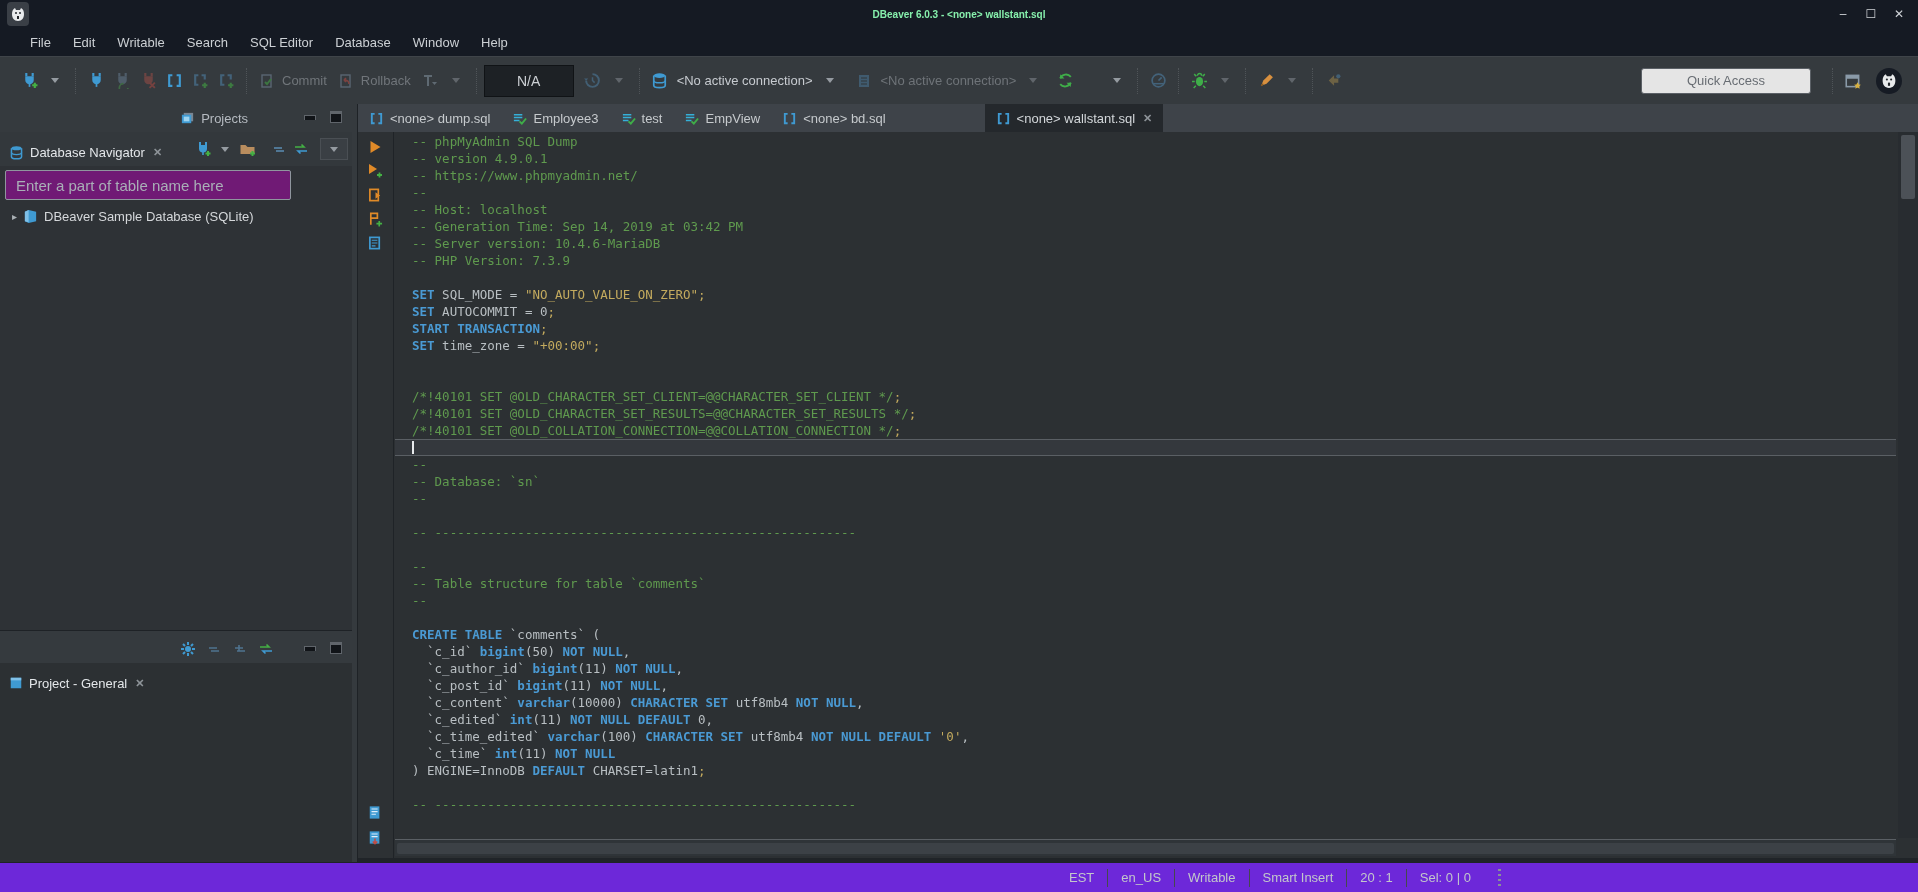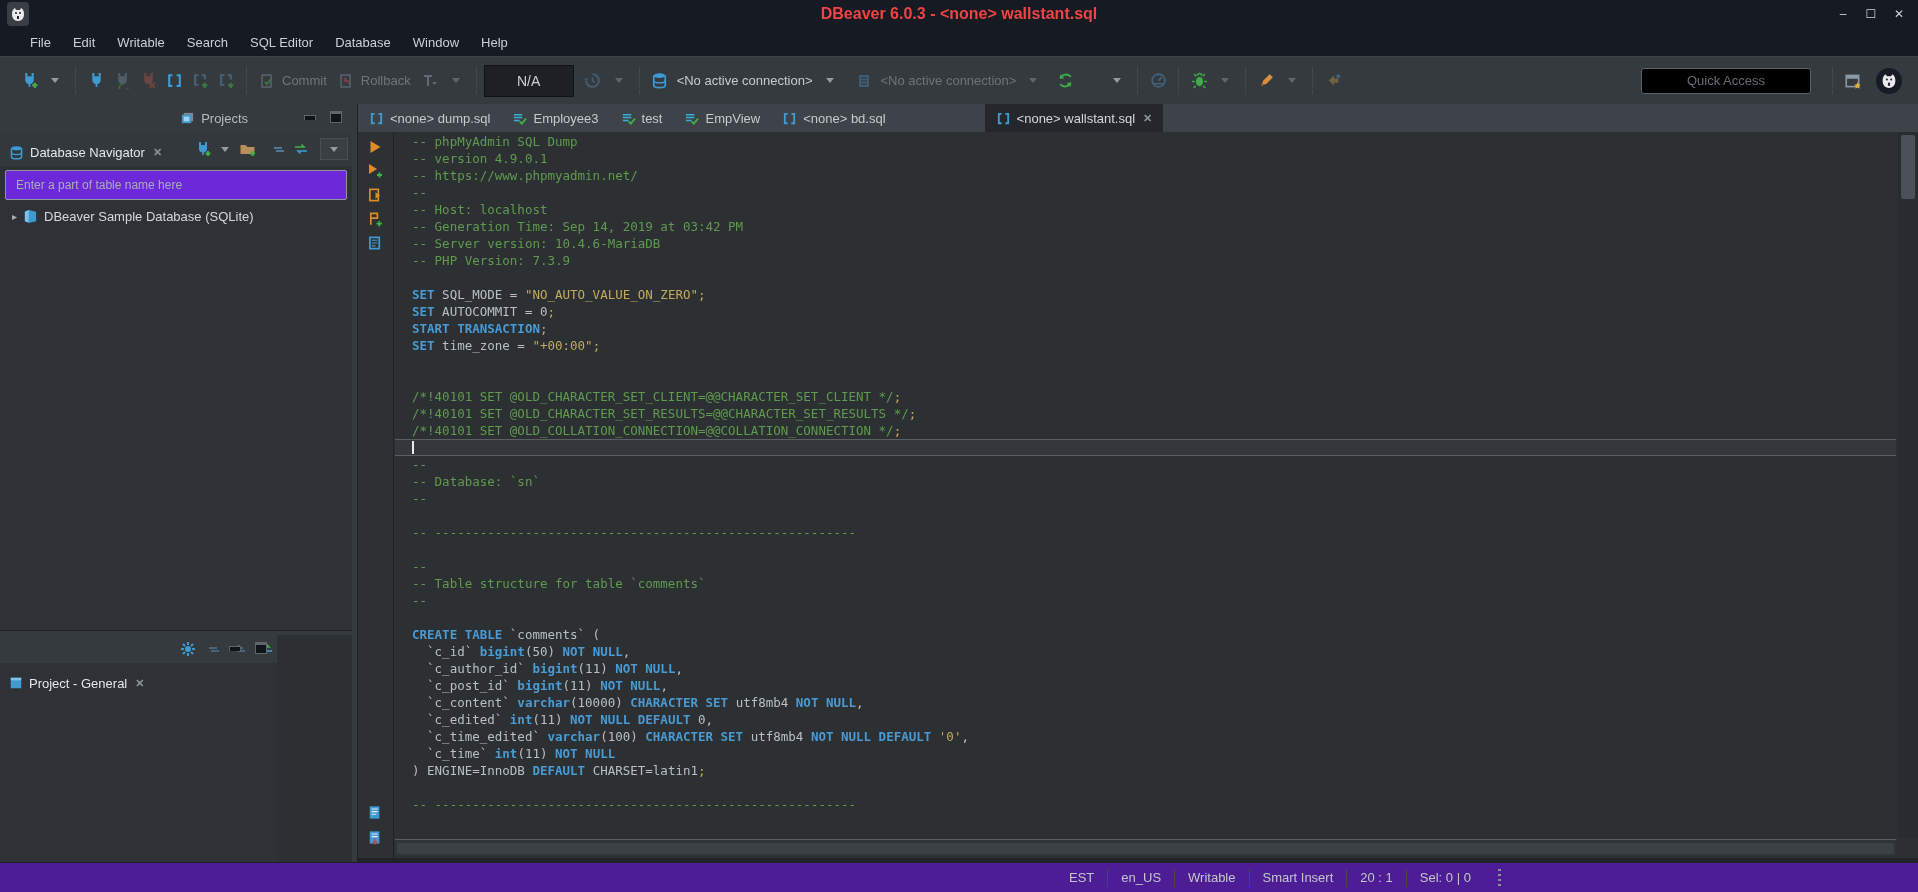--- a/index.html
+++ b/index.html
@@ -5,22 +5,22 @@
   * { margin:0; padding:0; box-sizing:border-box; }
   html,body { width:1918px; height:892px; overflow:hidden; background:#202428;
               font-family:"Liberation Sans", sans-serif; }
   body { position:relative; color:#ccd1d5; }
 
   
   .titlebar { position:absolute; left:0; top:0; width:1918px; height:28px; background:#151a23;
               display:flex; align-items:center; }
   .app-icon { width:22px; height:24px; margin-left:7px; border-radius:4px; background:#3a3f46;
               display:flex; align-items:center; justify-content:center; }
-  .title { position:absolute; left:0; right:0; text-align:center; font-size:16px; font-weight:bold;
-           color:#ef4444; pointer-events:none; }
+  .title { position:absolute; left:0; right:0; text-align:center; font-size:10px; font-weight:bold;
+           color:#86efac; pointer-events:none; }
   .win-controls { margin-left:auto; display:flex; gap:6px; padding-right:8px; }
   .win-btn { width:22px; height:20px; display:flex; align-items:center; justify-content:center;
              color:#cfd3d7; font-size:12px; }
 
   
   .menubar { position:absolute; left:0; top:28px; width:1918px; height:28px; background:#151a23;
              display:flex; align-items:center; padding-left:19px; }
   .menubar .mitem { padding:4px 11px; font-size:13px; color:#ccd0d4; }
 
   
@@ -32,21 +32,21 @@
   .tlabel { font-size:13px; color:#70757a; padding:0 6px 0 2px; }
   .caret { width:0; height:0; border-left:4px solid transparent; border-right:4px solid transparent;
            border-top:5px solid #959ba1; margin:0 3px; }
   .caret.dim { opacity:.45; }
   .combo-na { width:90px; height:32px; background:#1d2125; border:1px solid #101316;
               display:flex; align-items:center; justify-content:center; font-size:14px; color:#ccd0d4; }
   .conn-label { font-size:13px; color:#c7cbd0; padding:0 4px; }
   .conn-label.dim { color:#6e7378; }
   .right-cluster { margin-left:auto; display:flex; align-items:center; }
   .quick-access { width:170px; height:26px; border:1px solid #5b6066; border-radius:3px;
-                  background:#000000; color:#686d73; font-size:13px; display:flex;
+                  background:#e5e5e5; color:#686d73; font-size:13px; display:flex;
                   align-items:center; justify-content:center; margin-right:14px; }
   .beaver-circle { width:26px; height:26px; border-radius:50%; background:#161b24;
                    display:flex; align-items:center; justify-content:center; margin-left:10px; }
 
   
   .workbench { position:absolute; left:0; top:104px; width:1918px; height:758px; display:flex; }
   .left-col { width:352px; display:flex; flex-direction:column; background:#353a3e; }
   .v-splitter { width:6px; background:#353a3e; border-right:1px solid #1e2226; }
   .editor-col { flex:1; display:flex; flex-direction:column; min-width:0; }
 
@@ -60,31 +60,31 @@
   .mm-max { width:12px; height:12px; background:#111418; border:1px solid #60656b; border-top:3px solid #60656b; }
 
   
   .nav-panel { height:526px; display:flex; flex-direction:column; background:#2e3236; }
   .panel-toolbar { height:34px; display:flex; align-items:center; justify-content:flex-end;
                    padding-right:4px; background:#33383c; }
   .pbtn { height:24px; min-width:22px; display:flex; align-items:center; justify-content:center; }
   .psep { width:10px; }
   .drop-btn { width:28px; height:22px; border:1px solid #4a4f54; background:#3a3f44; display:flex;
               align-items:center; justify-content:center; margin-left:8px; }
-  .filter-box { margin:4px 5px 0 5px; height:30px; background:#6d28d9; border:1px solid #8f969e;
-                border-radius:2px; color:#a9afb7; font-size:12px; padding:0 10px; width:342px;
+  .filter-box { margin:4px 5px 0 5px; height:30px; background:#701a75; border:1px solid #8f969e;
+                border-radius:2px; color:#a9afb7; font-size:15px; padding:0 10px; width:286px;
                 font-family:"Liberation Sans", sans-serif; }
   .filter-box::placeholder { color:#a9afb7; opacity:1; }
   .tree { flex:1; padding-top:6px; }
   .tree-item { display:flex; align-items:center; gap:6px; height:20px; padding-left:12px;
                font-size:13px; color:#d5d8db; }
   .tw-arrow { color:#aab0b5; font-size:10px; }
 
   .h-splitter { height:5px; background:#353a3e; border-top:1px solid #1e2226; }
-  .proj-panel { flex:1; display:flex; background:#2e3236; }
+  .proj-panel { flex:1; display:flex; flex-direction:column; background:#2e3236; }
   .proj-body { flex:1; background:#2c3033; }
   .proj-tools { display:flex; align-items:center; margin-left:24px; gap:4px; }
 
   
   .editor-tabs { height:28px; background:#3e4349; display:flex; align-items:stretch; position:relative; }
   .etab { display:flex; align-items:center; gap:6px; padding:0 11px; font-size:13px; color:#c6cacd; }
   .etab.active { background:#24282c; color:#d3d7da; }
   .editor-tabs .etab:nth-child(6) { margin-left:88px; }
 
   .editor-body { flex:1; position:relative; background:#2c3033; border-bottom:4px solid #202428; min-height:0; }
@@ -105,21 +105,21 @@
   .tk-p { color:#b9bfc3; }
   .tk-s { color:#c3aa5e; }
 
   .hscroll { position:absolute; left:37px; right:22px; bottom:2px; height:17px; background:#2f3438;
              border-top:1px solid #5a5f64; }
   .hthumb { position:absolute; left:2px; right:2px; top:3px; height:11px; background:#3c4146; border-radius:2px; }
   .vscroll { position:absolute; right:0; top:0; bottom:20px; width:20px; background:#282c30; }
   .vthumb { position:absolute; left:3px; right:3px; top:3px; height:64px; background:#4c5157; border-radius:2px; }
 
   
-  .statusbar { position:absolute; left:0; top:862px; width:1918px; height:30px; background:#4c1d95;
+  .statusbar { position:absolute; left:0; top:862px; width:1918px; height:30px; background:#6d28d9;
                border-top:1px solid #1f2327; display:flex; align-items:center; font-size:13px;
                color:#c3c7cb; }
   .status-right { position:absolute; left:1056px; display:flex; align-items:center; height:100%; }
   .sitem { padding:0 13px; }
   .ssep { width:1px; height:18px; background:#45494e; }
   .grip { margin-left:14px; width:3px; height:18px;
           background-image:repeating-linear-gradient(#8a9096 0 2px, transparent 2px 5px); }
 
   svg { display:block; }
 </style>

